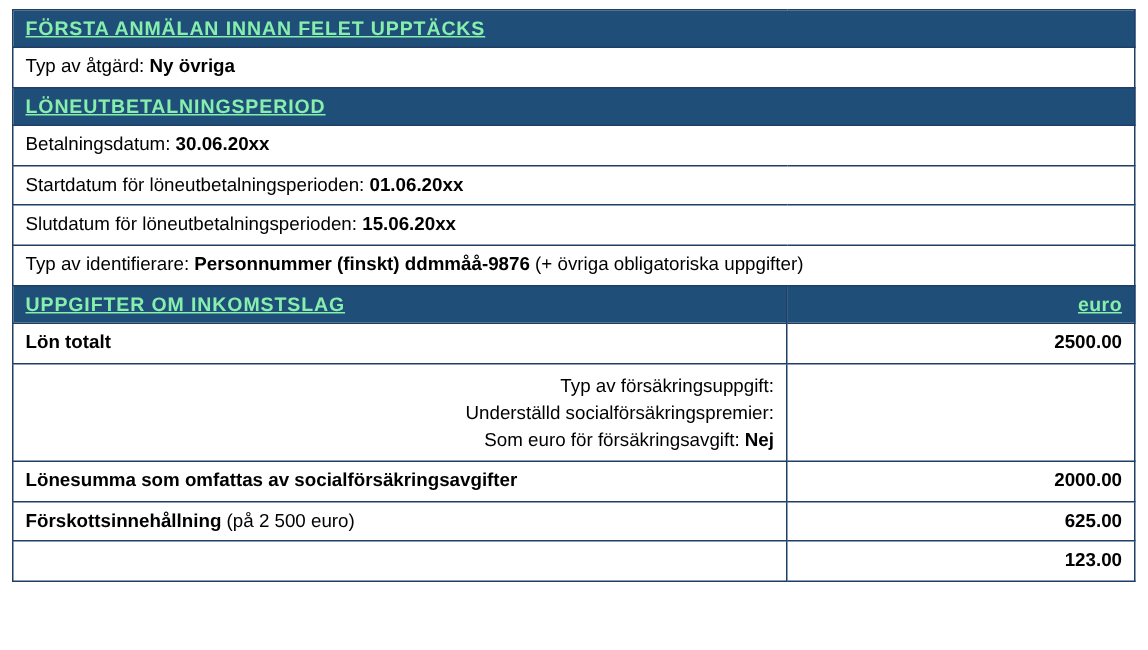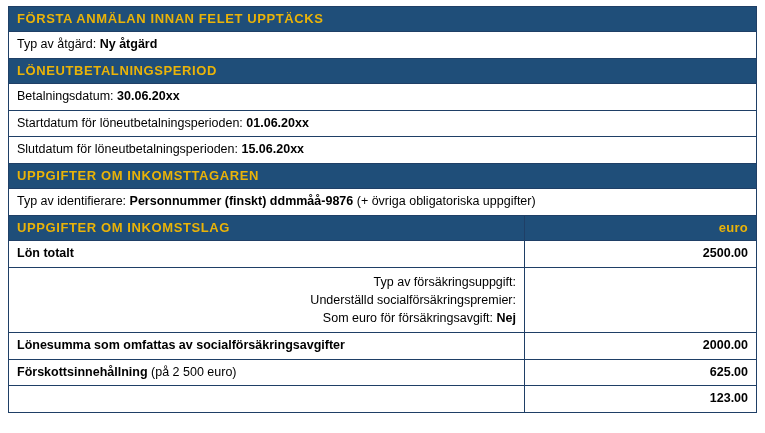--- a/index.html
+++ b/index.html
@@ -28,26 +28,27 @@
     border: 1.5px solid #1f3f66;
   }
   table.doc td {
     border: 1px solid #1f3f66;
     padding: 5px 8px;
     vertical-align: middle;
     line-height: 1.25;
   }
   tr.section td {
     background: #1f4e79;
-    color: #eab308;
+    color: #86efac;
     font-weight: bold;
     letter-spacing: 0.6px;
     font-size: 13px;
     padding: 4px 8px;
     border-color: #1f3f66;
+    text-decoration: underline;
   }
   tr.section td.amount-head {
     text-align: right;
     letter-spacing: 0.3px;
   }
   .bold { font-weight: bold; }
   .ref-line2 { font-weight: bold; }
   td.amount {
     text-align: right;
     font-weight: bold;
@@ -66,36 +67,33 @@
   <table class="doc">
     <colgroup>
       <col style="width:516px">
       <col style="width:232px">
     </colgroup>
     <tbody>
       <tr class="section">
         <td colspan="2">FÖRSTA ANMÄLAN INNAN FELET UPPTÄCKS</td>
       </tr>
       <tr>
-        <td colspan="2"><span>Typ av åtgärd: </span><span class="bold">Ny åtgärd</span></td>
+        <td colspan="2"><span>Typ av åtgärd: </span><span class="bold">Ny övriga</span></td>
       </tr>
       <tr class="section">
         <td colspan="2">LÖNEUTBETALNINGSPERIOD</td>
       </tr>
       <tr>
         <td colspan="2" class="pad-cell"><span>Betalningsdatum: </span><span class="bold">30.06.20xx</span></td>
       </tr>
       <tr>
         <td colspan="2" class="pad-cell"><span>Startdatum för löneutbetalningsperioden: </span><span class="bold">01.06.20xx</span></td>
       </tr>
       <tr>
         <td colspan="2" class="pad-cell"><span>Slutdatum för löneutbetalningsperioden: </span><span class="bold">15.06.20xx</span></td>
-      </tr>
-      <tr class="section">
-        <td colspan="2">UPPGIFTER OM INKOMSTTAGAREN</td>
       </tr>
       <tr>
         <td colspan="2" class="pad-cell"><span>Typ av identifierare: </span><span class="bold">Personnummer (finskt) ddmmåå-9876</span><span> (+ övriga obligatoriska uppgifter)</span></td>
       </tr>
       <tr class="section">
         <td>UPPGIFTER OM INKOMSTSLAG</td>
         <td class="amount-head">euro</td>
       </tr>
       <tr>
         <td class="bold">Lön totalt</td>

